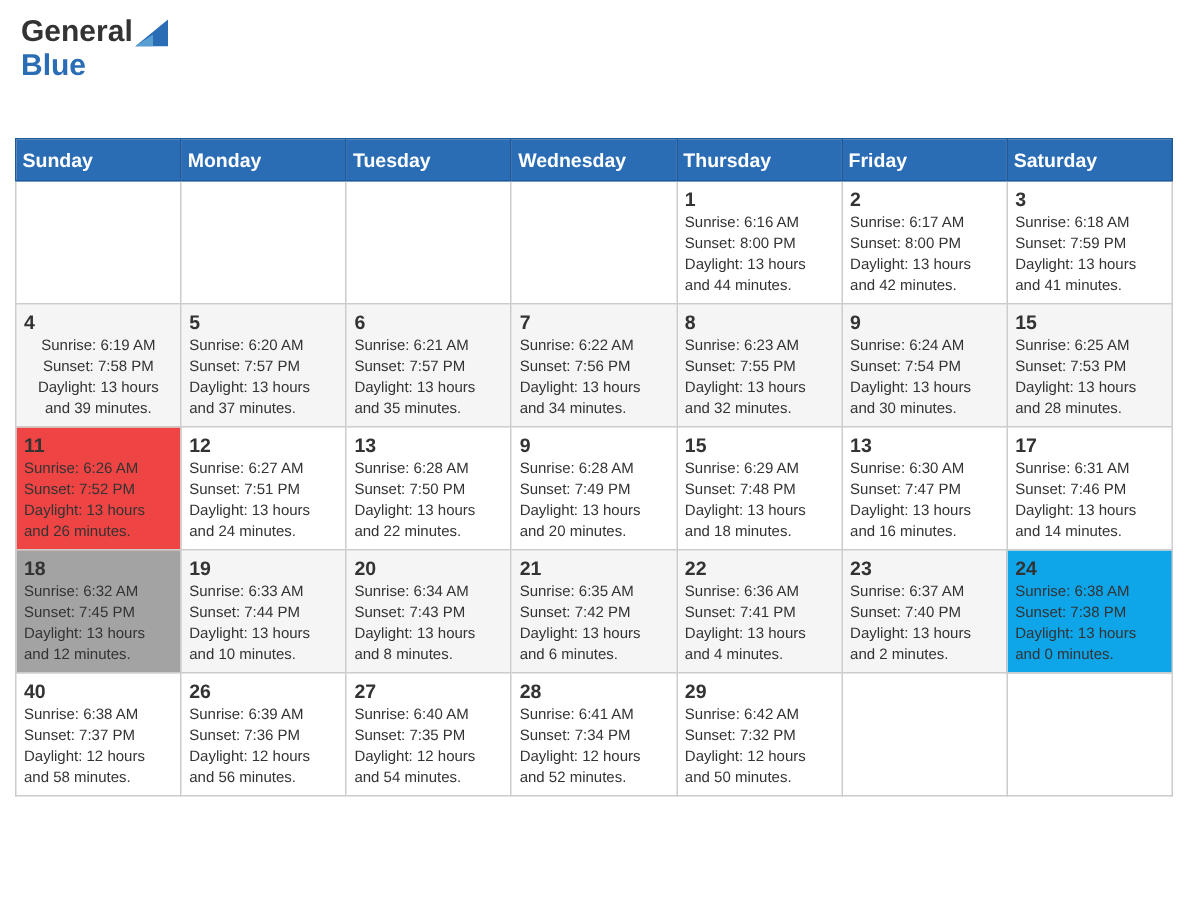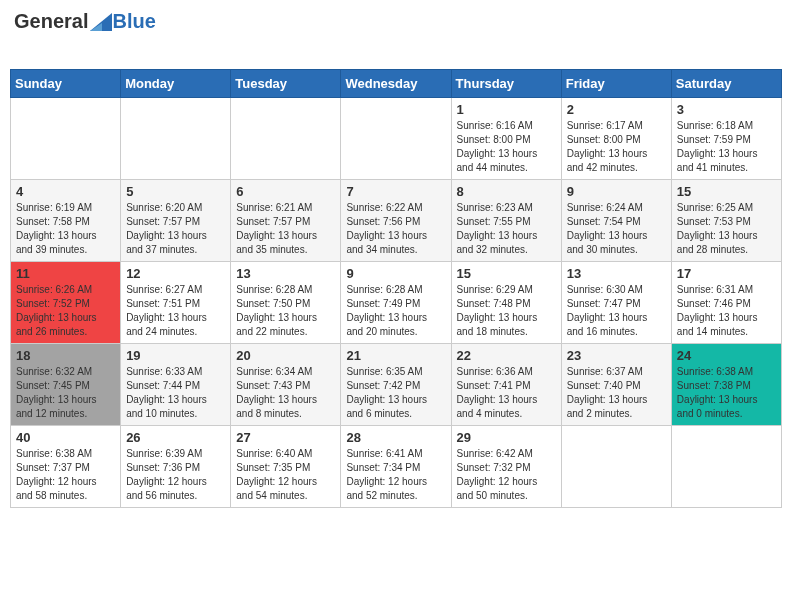--- a/index.html
+++ b/index.html
@@ -12,20 +12,21 @@
     }
     .header {
       display: flex;
       justify-content: space-between;
       align-items: flex-start;
       margin-bottom: 8px;
       padding: 0 4px;
     }
     .logo {
       display: flex;
+      flex-direction: column;
       align-items: flex-start;
     }
     .logo-row {
       display: flex;
       align-items: center;
     }
     .title-block {
       text-align: right;
     }
     .title-main {
@@ -139,21 +140,21 @@
           <span class="day-number">3</span>
           <div class="day-info" style="white-space: pre-line;">Sunrise: 6:18 AM
 Sunset: 7:59 PM
 Daylight: 13 hours
 and 41 minutes.</div>
         </td>
       </tr>
       <tr>
         <td style="background: rgb(245, 245, 245);">
           <span class="day-number">4</span>
-          <div class="day-info" style="white-space: pre-line;">Sunrise: 6:19 AM
+          <div class="day-info" style="white-space: pre-line; text-align: center;">Sunrise: 6:19 AM
 Sunset: 7:58 PM
 Daylight: 13 hours
 and 39 minutes.</div>
         </td>
         <td style="background: rgb(245, 245, 245);">
           <span class="day-number">5</span>
           <div class="day-info" style="white-space: pre-line;">Sunrise: 6:20 AM
 Sunset: 7:57 PM
 Daylight: 13 hours
 and 37 minutes.</div>
@@ -281,21 +282,21 @@
 Daylight: 13 hours
 and 4 minutes.</div>
         </td>
         <td style="background: rgb(245, 245, 245);">
           <span class="day-number">23</span>
           <div class="day-info" style="white-space: pre-line;">Sunrise: 6:37 AM
 Sunset: 7:40 PM
 Daylight: 13 hours
 and 2 minutes.</div>
         </td>
-        <td style="background: #14b8a6;">
+        <td style="background: #0ea5e9;">
           <span class="day-number">24</span>
           <div class="day-info" style="white-space: pre-line;">Sunrise: 6:38 AM
 Sunset: 7:38 PM
 Daylight: 13 hours
 and 0 minutes.</div>
         </td>
       </tr>
       <tr>
         <td style="background: rgb(255, 255, 255);">
           <span class="day-number">40</span>

